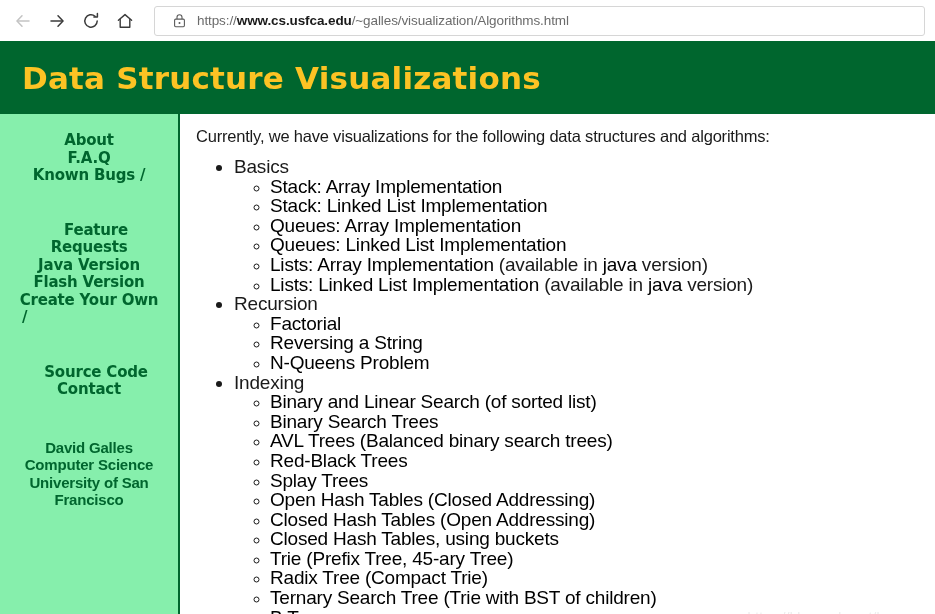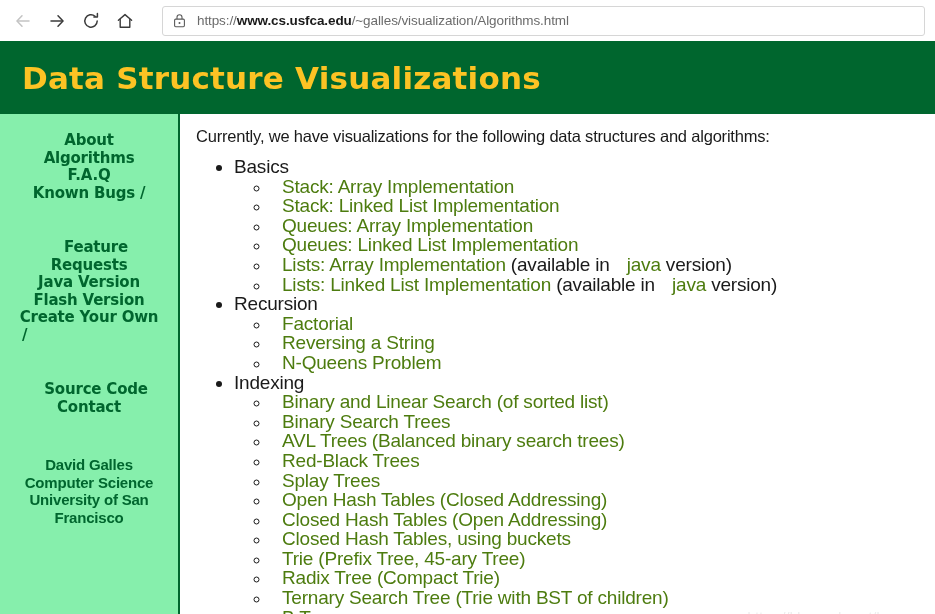--- a/index.html
+++ b/index.html
@@ -23,27 +23,27 @@
     width: 34px; height: 34px;
     display: flex; align-items: center; justify-content: center;
     border-radius: 4px;
     flex: 0 0 auto;
   }
   .nav-btn svg { display: block; }
 
   #address-bar {
     flex: 1 1 auto;
     height: 30px;
-    margin-left: 20px;
+    margin-left: 12px;
     background: #ffffff;
     border: 1px solid #d6d6d6;
     border-radius: 3px;
     display: flex;
     align-items: center;
-    padding: 0 10px;
+    padding: 0 18px;
     min-width: 0;
   }
   #lock-icon { flex: 0 0 auto; display: flex; align-items: center; margin-right: 11px; }
   #url-text {
     font-size: 13.5px;
     color: #6b6b6b;
     white-space: nowrap;
     overflow: hidden;
     text-overflow: ellipsis;
     letter-spacing: -0.1px;
@@ -128,23 +128,22 @@
     font-size: 19px;
     line-height: 19.6px;
     color: #1a1a1a;
     letter-spacing: -0.2px;
   }
   li::marker { color: #1a1a1a; }
   ul.lvl2 > li::marker { font-size: 15px; }
 
   .cat-label { color: #1a1a1a; }
   a.vis-link {
-    color: #4d7c0f;
+    color: #000000;
     text-decoration: none;
-    margin-left: 12px;
   }
   .plain { color: #1a1a1a; }
 
   #watermark {
     position: absolute;
     right: 10px;
     bottom: 8px;
     font-size: 13.5px;
     color: #ececec;
     letter-spacing: 0.2px;
@@ -198,21 +197,20 @@
 
 <div id="page-banner">
   <div id="banner-title">Data Structure Visualizations</div>
 </div>
 
 <div id="page-body">
 
   <div id="sidebar">
     <div id="sidebar-nav">
         <a class="side-link" href="#">About</a>
-        <a class="side-link" href="#">Algorithms</a>
         <a class="side-link" href="#">F.A.Q</a>
         <a class="side-link" href="#">Known Bugs /</a>
         <a class="side-link indent" href="#">Feature</a>
         <a class="side-link" href="#">Requests</a>
         <a class="side-link" href="#">Java Version</a>
         <a class="side-link" href="#">Flash Version</a>
         <a class="side-link" href="#">Create Your Own</a>
         <a class="side-link lead" href="#">/</a>
         <a class="side-link indent" href="#">Source Code</a>
         <a class="side-link" href="#">Contact</a>

